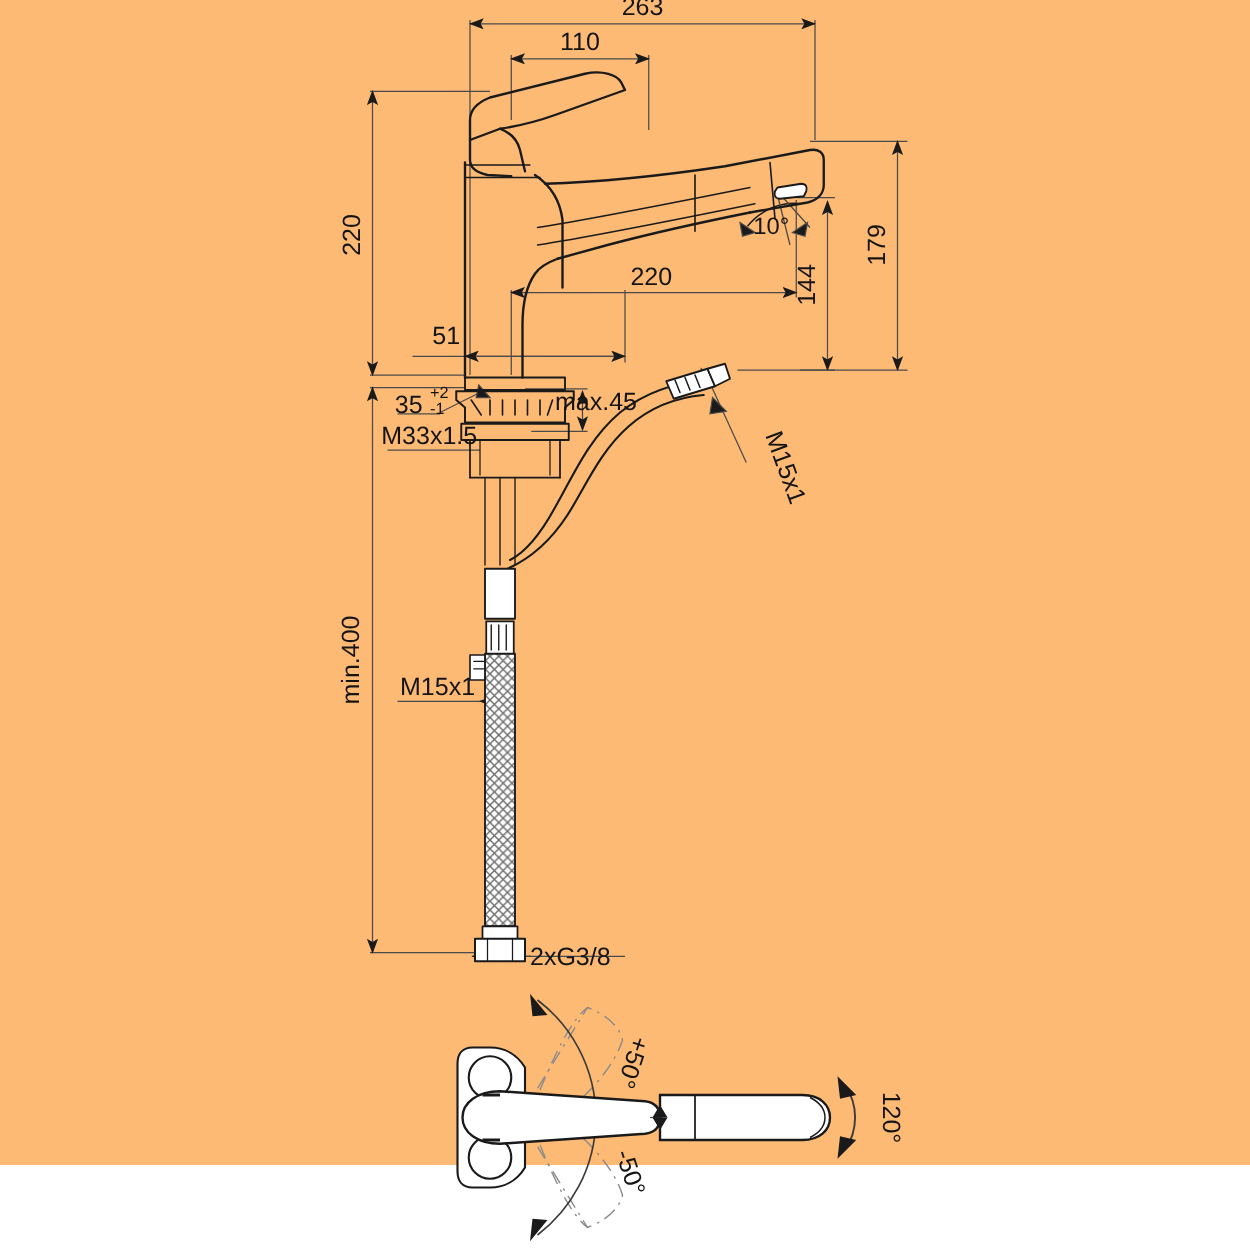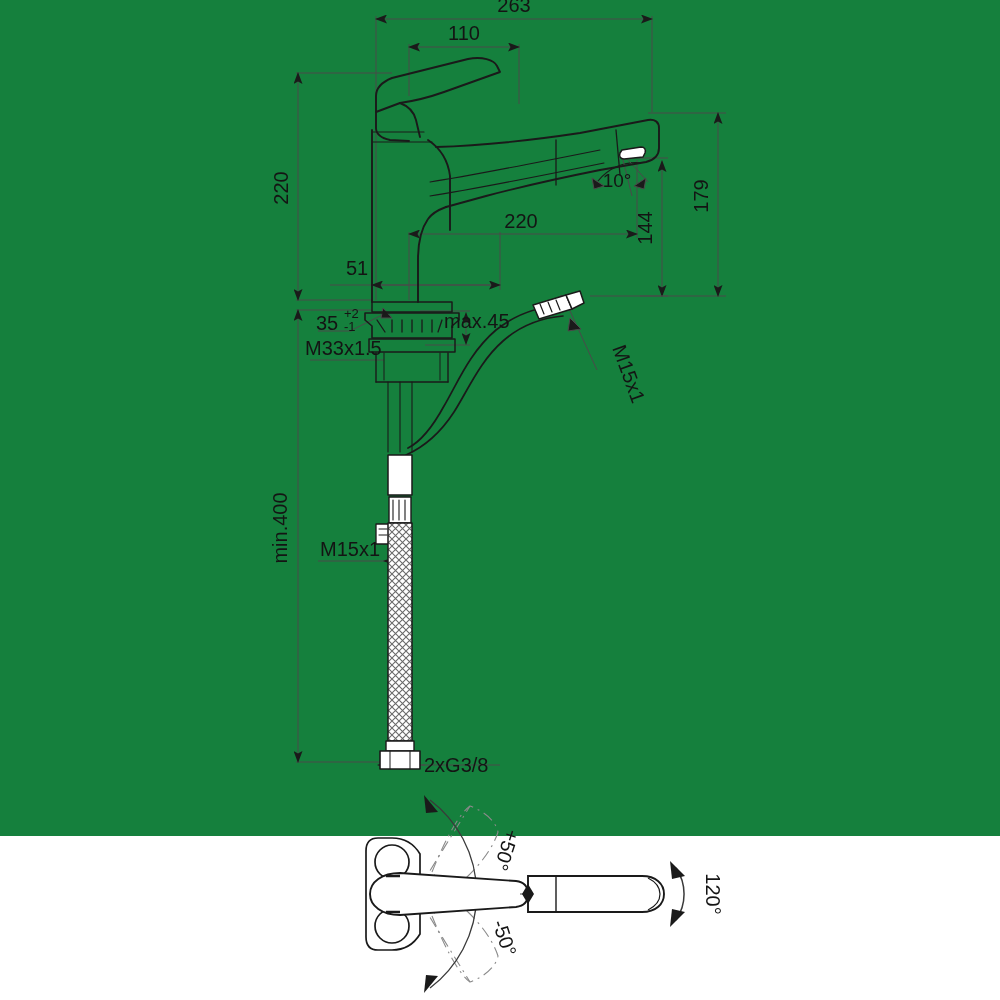--- a/index.html
+++ b/index.html
@@ -3,21 +3,21 @@
 <meta charset="utf-8">
 <title>Faucet Technical Drawing</title>
 <style>
   html,body{margin:0;padding:0;background:#ffffff;}
   body{
     width:1000px;height:1000px;
     font-family:"Liberation Sans", sans-serif;
     color:#1a1a1a;
     overflow:hidden;
   }
-  #sheet{position:relative;width:1000px;height:836px;background:#15803d;}
+  #sheet{position:relative;width:1000px;height:932px;background:#fdba74;}
   #drawing{position:absolute;top:0;left:0;}
   .dimtext{
     font-family:"Liberation Sans", sans-serif;
     font-size:20px;
     fill:#141414;
   }
   .dimtext.small{font-size:13px;}
   .dimtext.mid{font-size:19px;}
 </style>
 </head>

